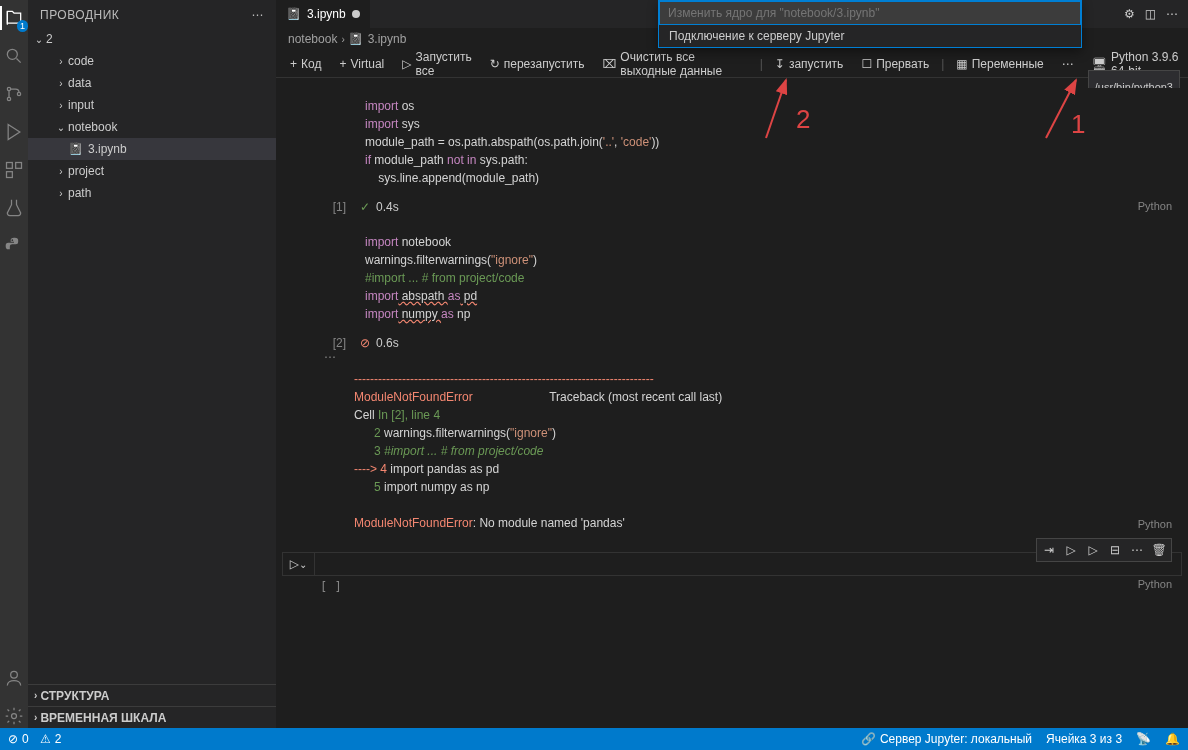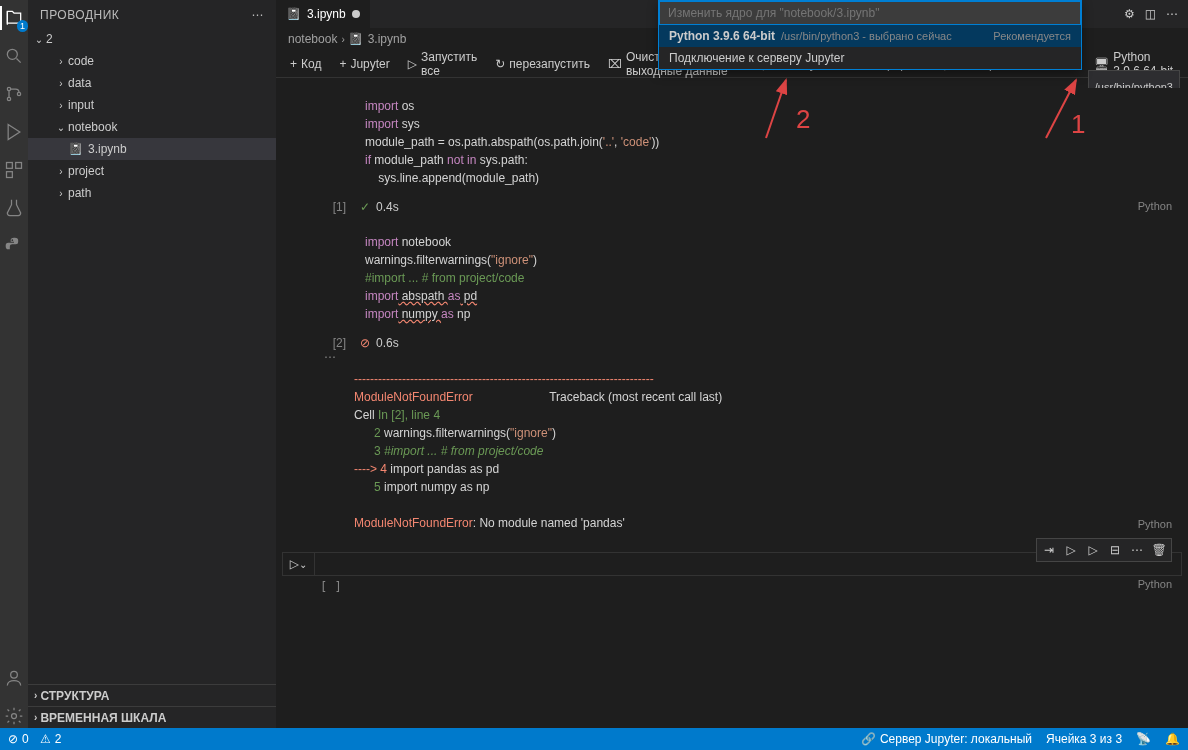--- a/index.html
+++ b/index.html
@@ -183,21 +183,21 @@
 
     <div class="breadcrumb">
       <span>notebook</span>
         <span class="chev">›</span>
       <span>📓</span>
         <span>3.ipynb</span>
     </div>
 
     <div class="nb-toolbar">
       <div class="tb-btn">+ <span>Код</span></div>
-      <div class="tb-btn">+ <span>Jupyter</span></div>
+      <div class="tb-btn">+ <span>Virtual</span></div>
       <div class="tb-btn">▷ <span>Запустить все</span></div>
       <div class="tb-btn">↻ <span>перезапустить</span></div>
       <div class="tb-btn">⌧ <span>Очистить все выходные данные</span></div>
       <span style="color:#555">|</span>
       <div class="tb-btn">↧ <span>запустить</span></div>
       <div class="tb-btn">☐ <span>Прервать</span></div>
       <span style="color:#555">|</span>
       <div class="tb-btn">▦ <span>Переменные</span></div>
       <span style="color:#ccc;padding:0 6px">⋯</span>
       <div class="tb-spacer"></div>
@@ -286,24 +286,20 @@
           </defs>
         <line class="annot-line" x1="490" y1="60" x2="510" y2="2"></line>
         <text class="annot-text" x="520" y="50">2</text>
         <line class="annot-line" x1="770" y1="60" x2="800" y2="2"></line>
         <text class="annot-text" x="795" y="55">1</text>
       </svg>
     </div>
 
     <div class="kernel-picker">
       <input class="kp-input" placeholder="Изменить ядро для &quot;notebook/3.ipynb&quot;" style="">
-      <div class="kp-row sel">
-        <span><span class="kp-main" style="font-weight:600">Python 3.9.6 64-bit</span><span class="kp-sub">/usr/bin/python3 - выбрано сейчас</span></span>
-        <span class="kp-tag">Рекомендуется</span>
-      </div>
       <div class="kp-row">
         <span class="kp-main">Подключение к серверу Jupyter</span>
       </div>
     </div>
 
   </div>
 </div>
 
 <div class="statusbar">
   <div class="sb-item"><span>⊘</span><span>0</span>&nbsp;<span>⚠</span><span>2</span></div>

